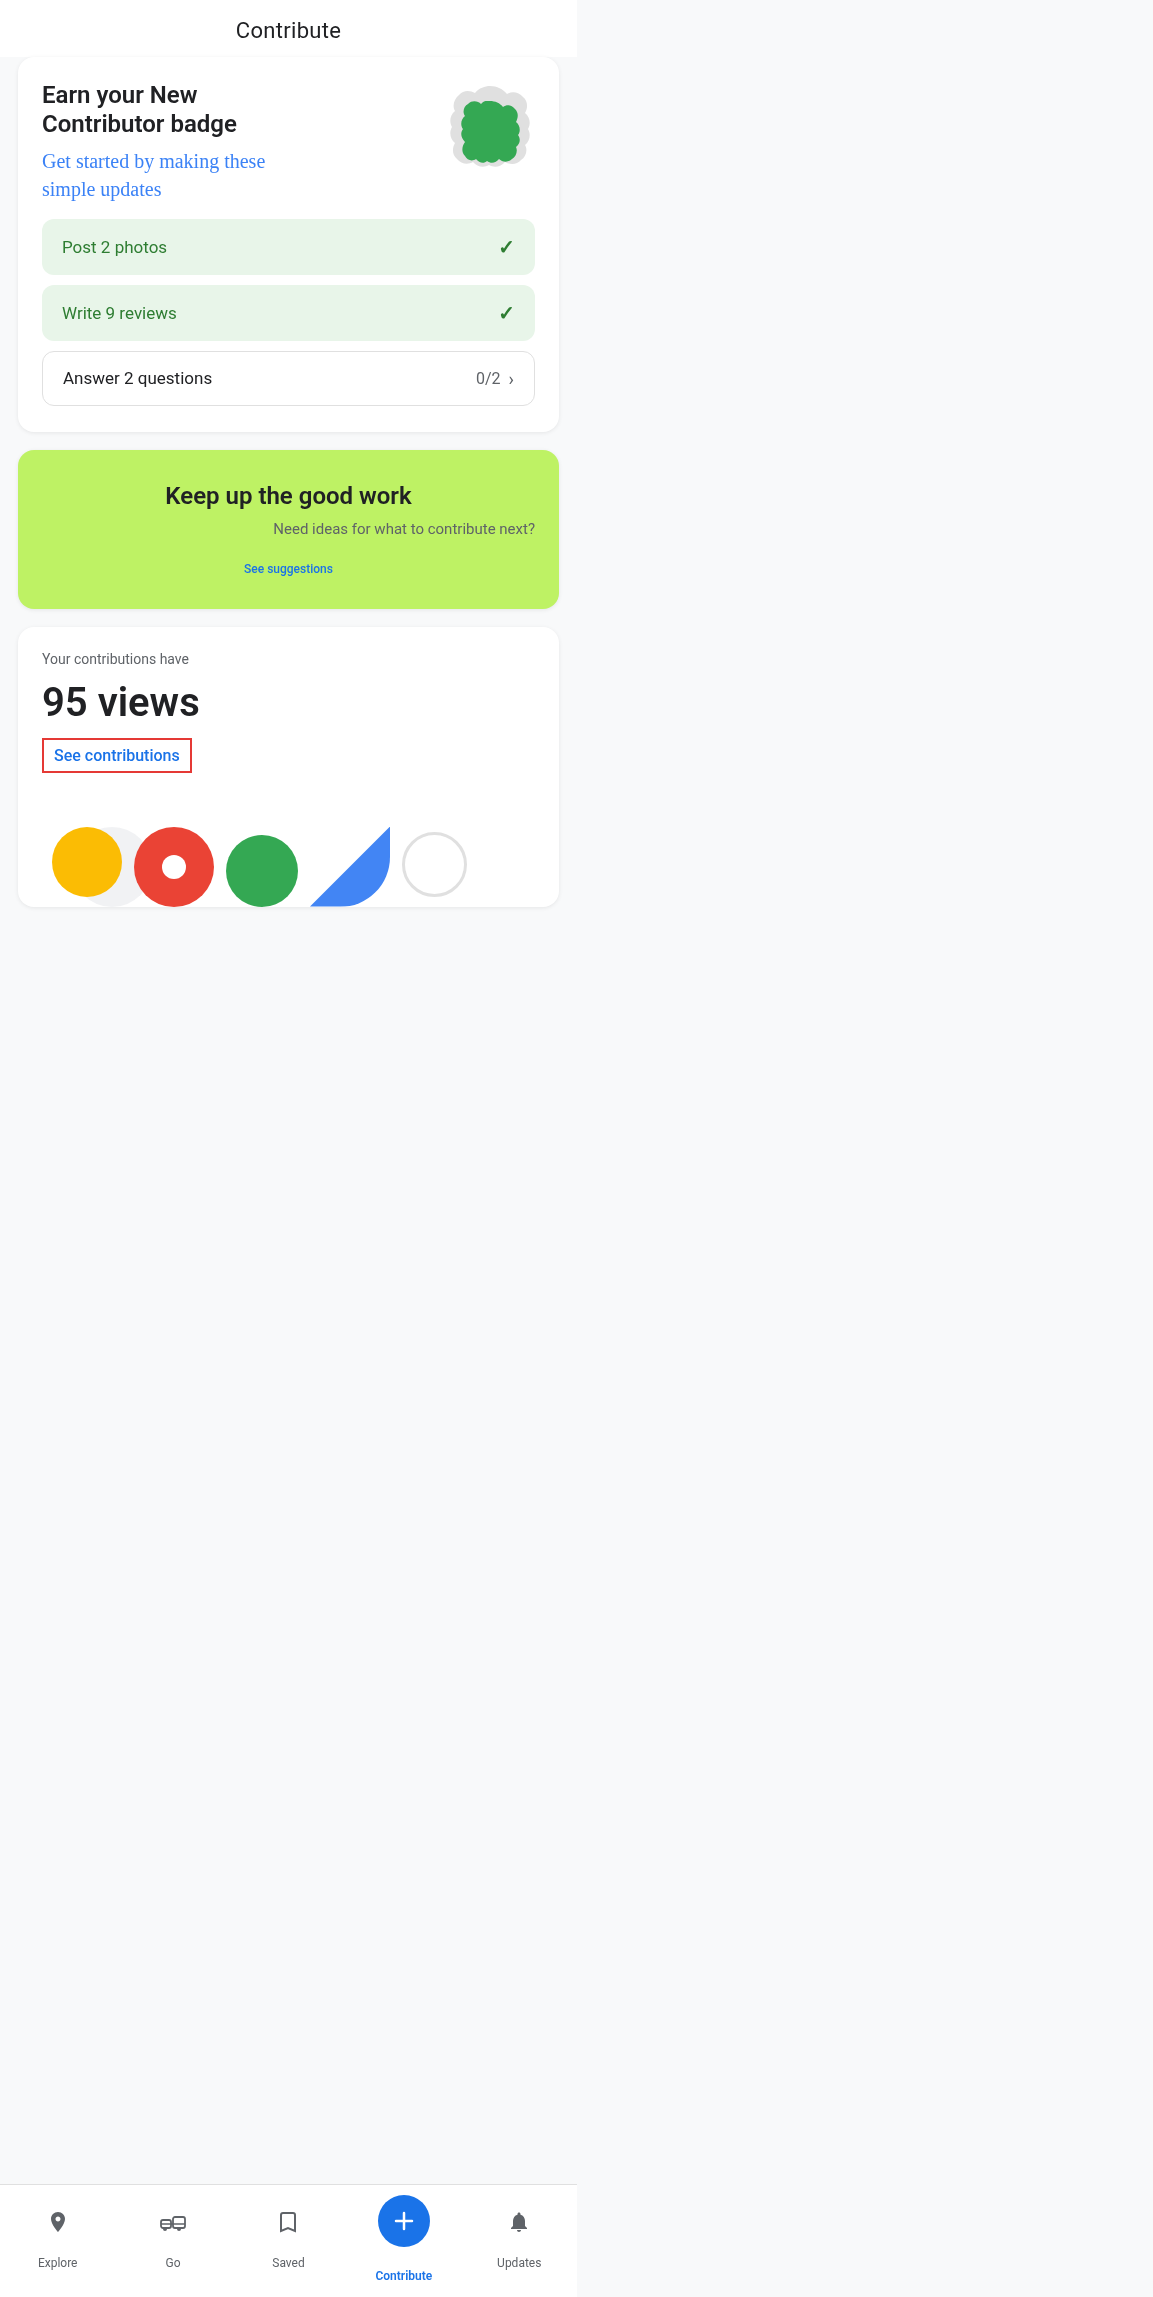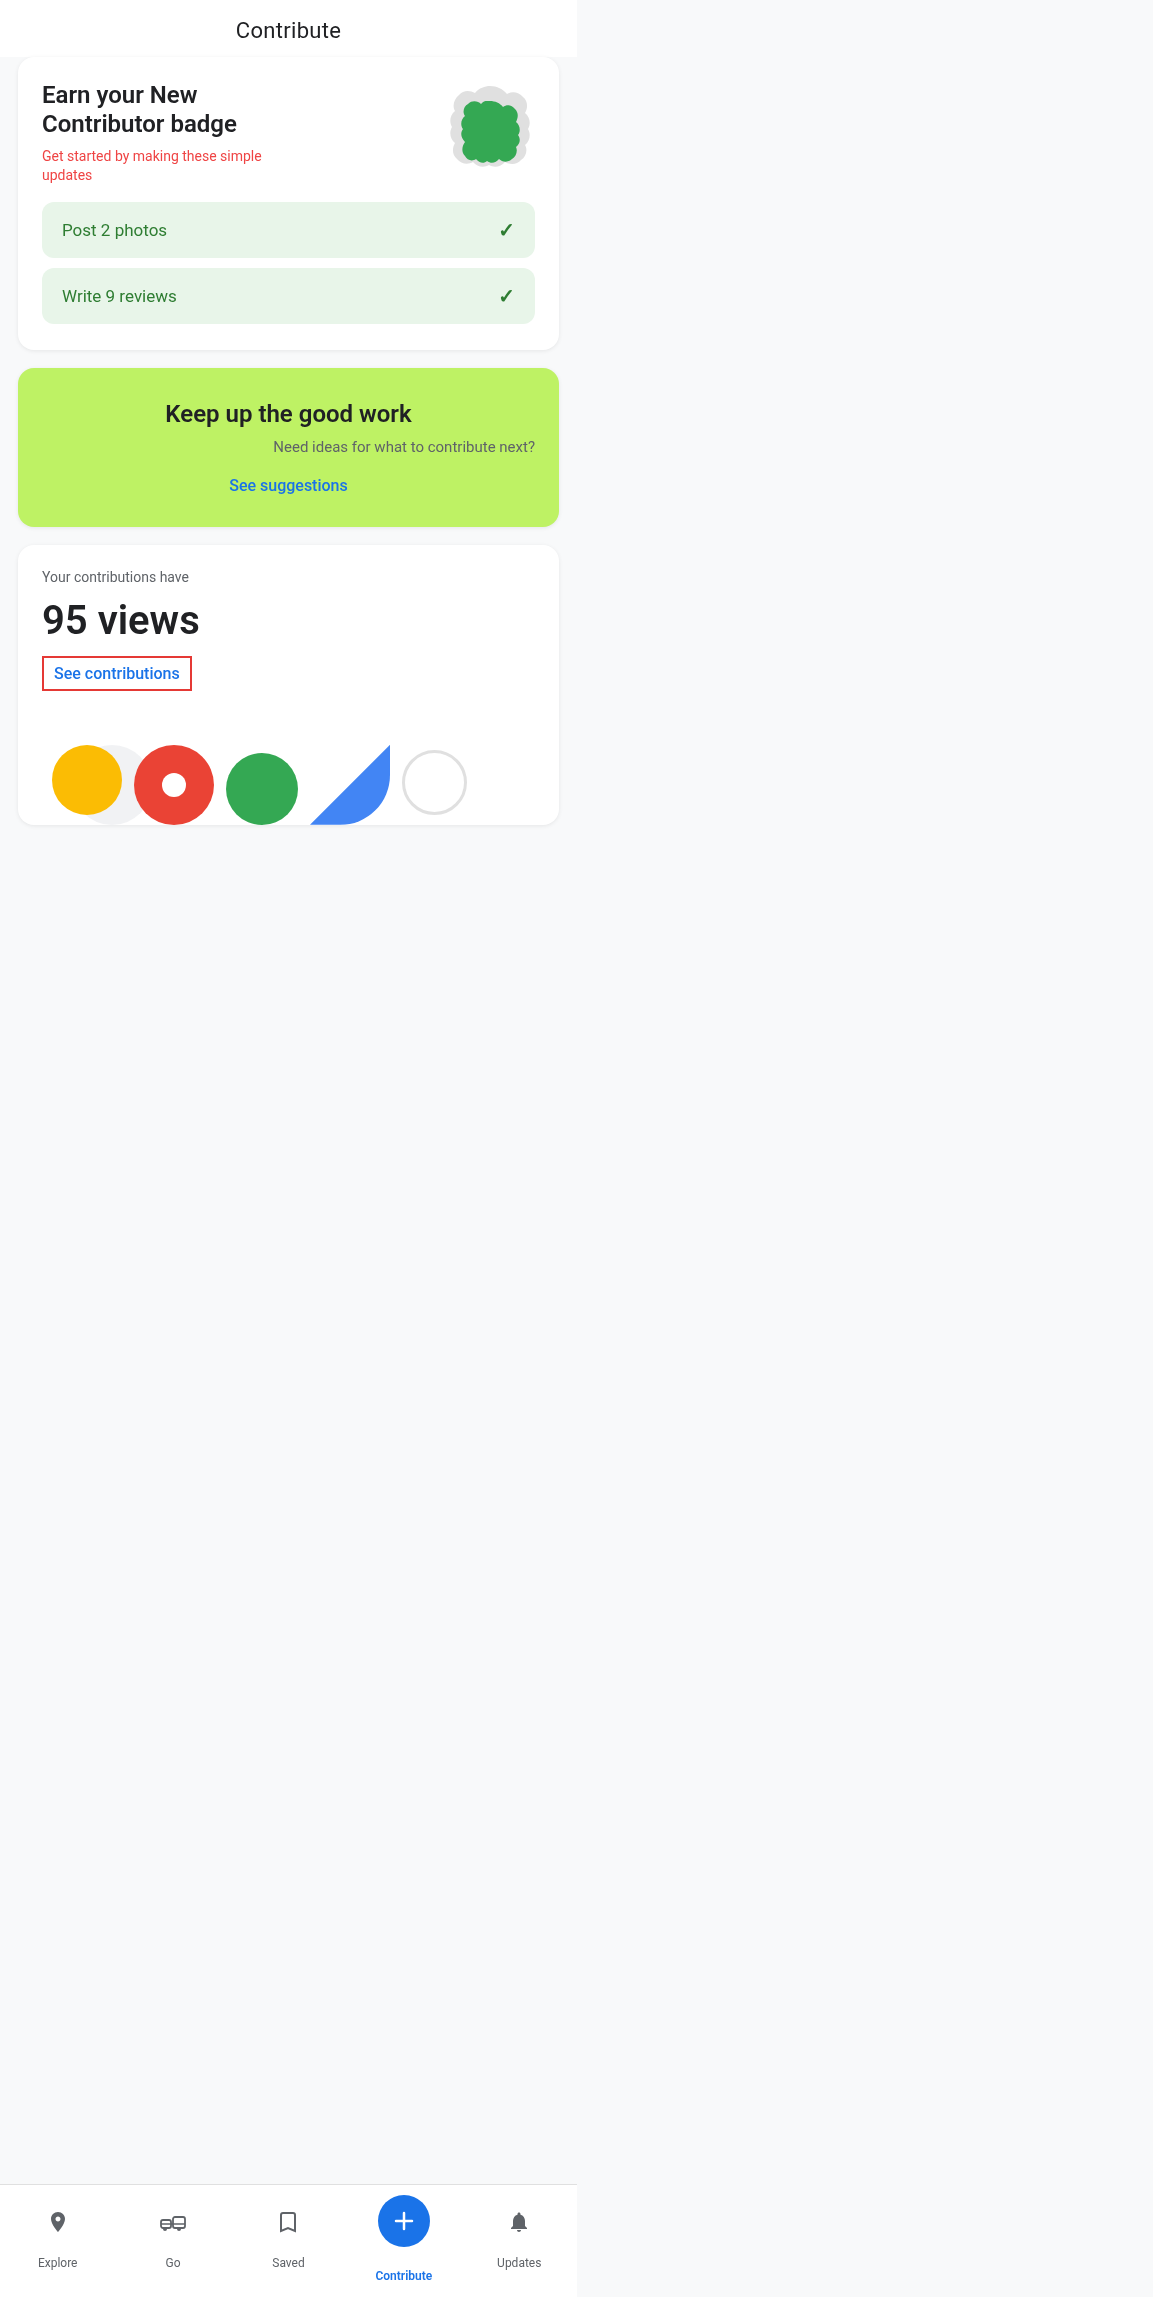--- a/index.html
+++ b/index.html
@@ -52,25 +52,26 @@
 
     .badge-card-title {
       font-size: 24px;
       font-weight: 600;
       color: #202124;
       line-height: 1.2;
       max-width: 60%;
     }
 
     .badge-card-subtitle {
-      font-size: 14px;
-      color: #ef4444;
+      font-size: 20px;
+      color: #3b82f6;
       margin-top: 8px;
       max-width: 65%;
       line-height: 1.4;
+      font-family: Liberation Serif, serif;
     }
 
     .task-item {
       border-radius: 12px;
       padding: 16px 20px;
       margin-bottom: 10px;
       display: flex;
       align-items: center;
       justify-content: space-between;
       font-size: 16px;
@@ -134,21 +135,21 @@
 
     .suggestions-card-subtitle {
       font-size: 15px;
       color: #5f6368;
       margin-bottom: 20px;
       text-align: right;
     }
 
     .see-suggestions-link {
       color: #1a73e8;
-      font-size: 16px;
+      font-size: 12px;
       font-weight: 500;
       text-decoration: none;
       cursor: pointer;
     }
 
     
     .views-card {
       background: #ffffff;
       border-radius: 16px;
       padding: 24px 24px 0 24px;
@@ -356,20 +357,27 @@
     <div class="task-item completed">
       <span class="task-label">Post 2 photos</span>
       <span class="check-icon">✓</span>
     </div>
 
     <div class="task-item completed">
       <span class="task-label">Write 9 reviews</span>
       <span class="check-icon">✓</span>
     </div>
 
+    <div class="task-item incomplete">
+      <span class="task-label">Answer 2 questions</span>
+      <div class="task-right">
+        <span class="task-progress">0/2</span>
+        <span class="chevron-icon">›</span>
+      </div>
+    </div>
   </div>
 
   <div class="suggestions-card">
     <div class="suggestions-card-title">Keep up the good work</div>
     <div class="suggestions-card-subtitle">Need ideas for what to contribute next?</div>
     <a class="see-suggestions-link" href="#">See suggestions</a>
   </div>
 
   <div class="views-card">
     <div class="views-card-label">Your contributions have</div>

